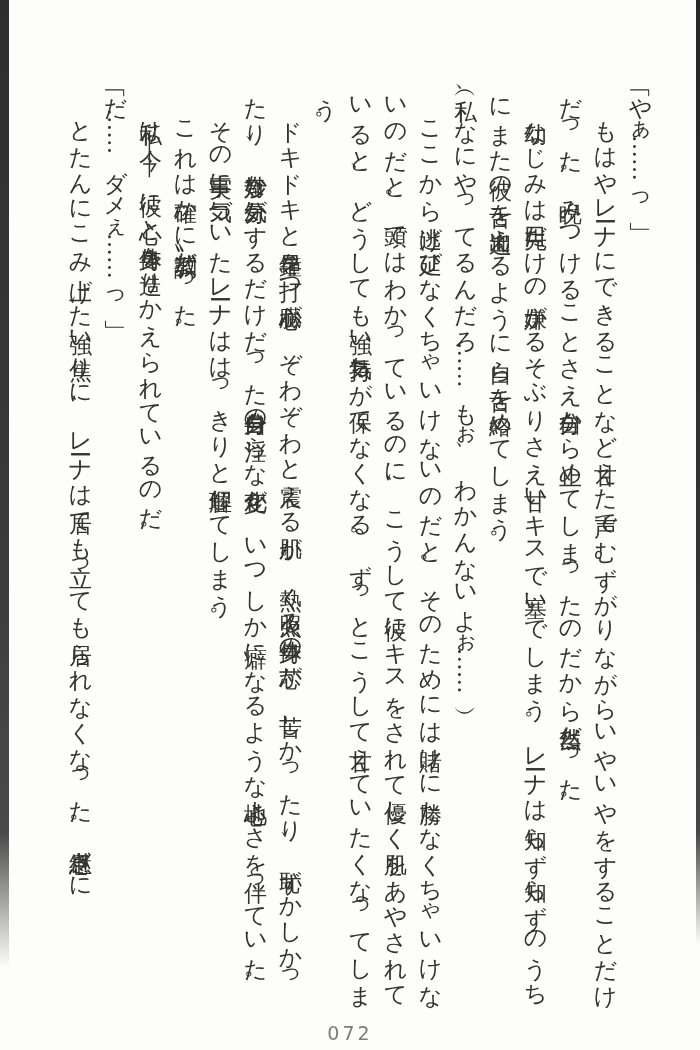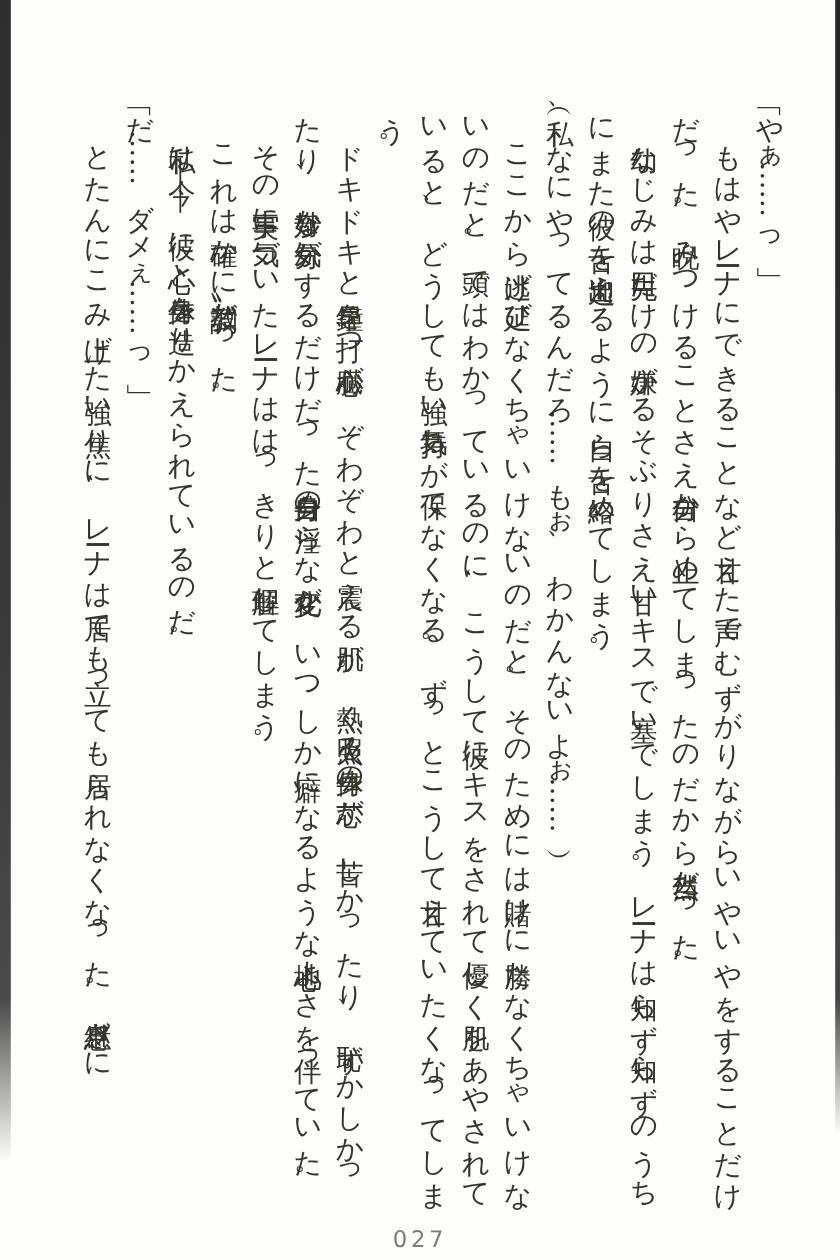--- a/index.html
+++ b/index.html
@@ -76,13 +76,13 @@
   <p>（私、なにやってるんだろ……もぉ、わかんないよぉ……）</p>
   <p class="indent">ここから逃げ延びなくちゃいけないのだと。そのためには賭けに勝たなくちゃいけないのだと。頭ではわかっているのに、こうして彼にキスをされて優しく肌をあやされていると、どうしても強い気持ちが保てなくなる。ずっとこうして甘えていたくなってしまう。</p>
   <p class="indent">ドキドキと早鐘を打つ心臓が。ぞわぞわと震える肌が。熱く火照る身体の芯が。苦しかったり、恥ずかしかったり、奇妙な気分がするだけだった自分自身の淫らな変化が、いつしか癖になるような心地よさを伴っていた。</p>
   <p class="indent">その事実に気づいたレーナははっきりと理解してしまう。</p>
   <p class="indent">これは確かに〝調教〟だった。</p>
   <p class="indent">私は今――彼に心と身体を造りかえられているのだ。</p>
   <p>「だ……ダメぇ……っ」</p>
   <p class="indent">とたんにこみ上げた強い焦りに、レーナは居ても立っても居られなくなった。息継ぎに</p>
 </main>
 
-<div class="page-number">027</div>
+<div class="page-number">072</div>
 
 </body></html>

